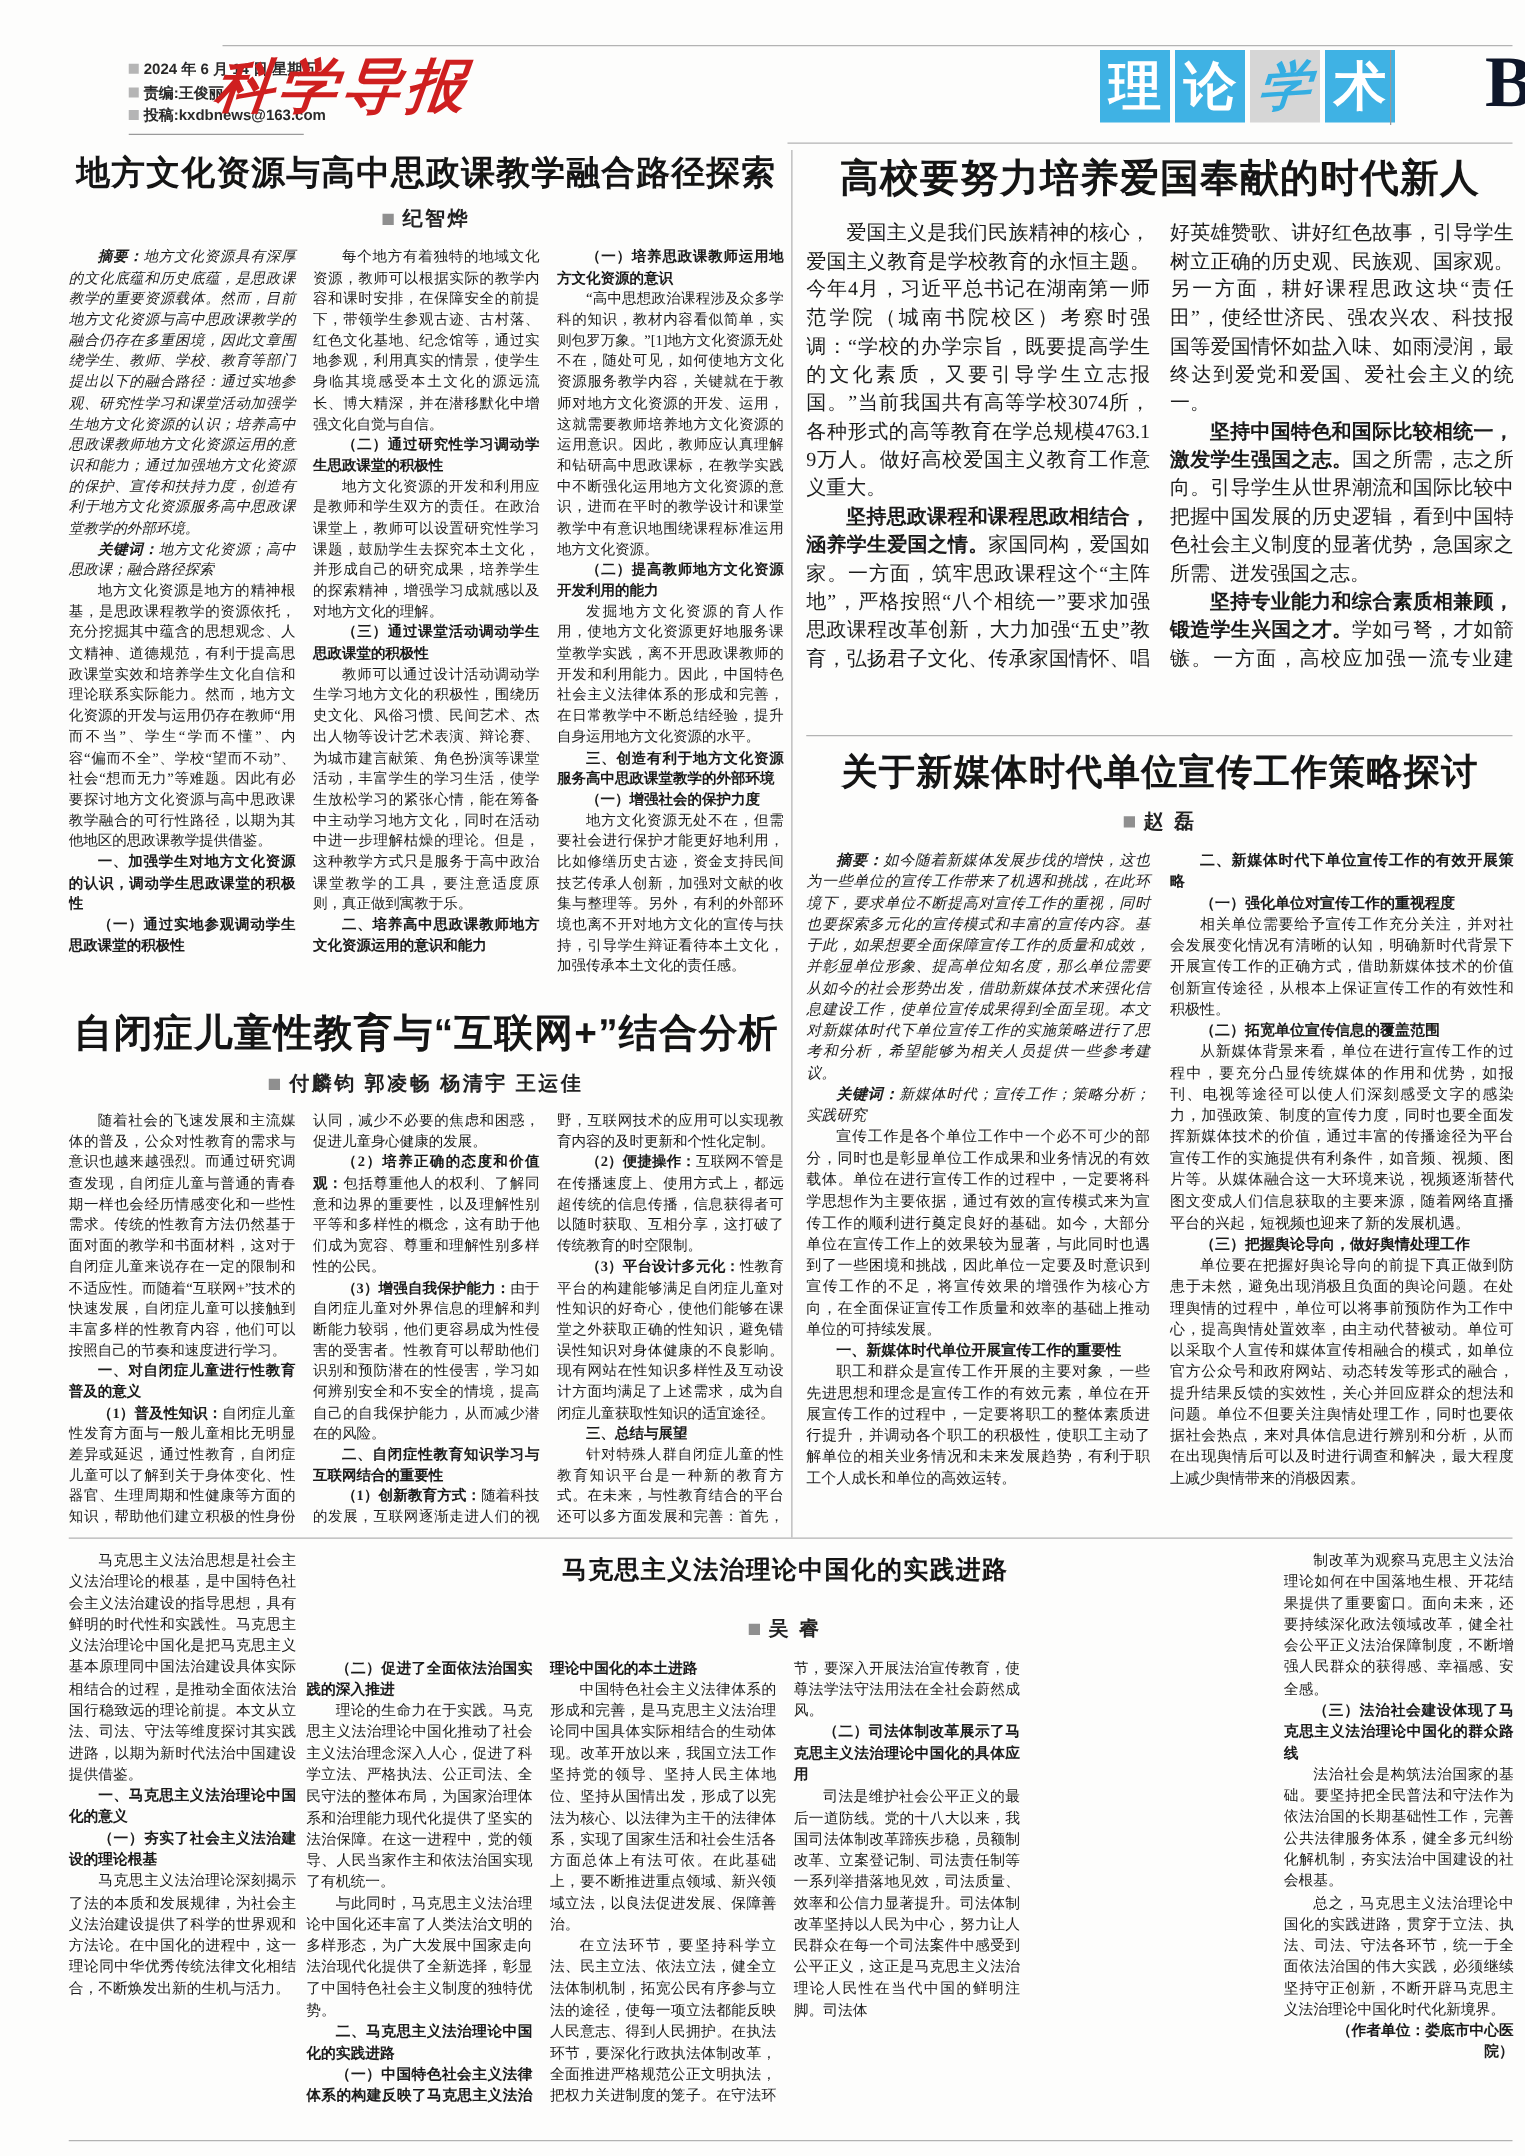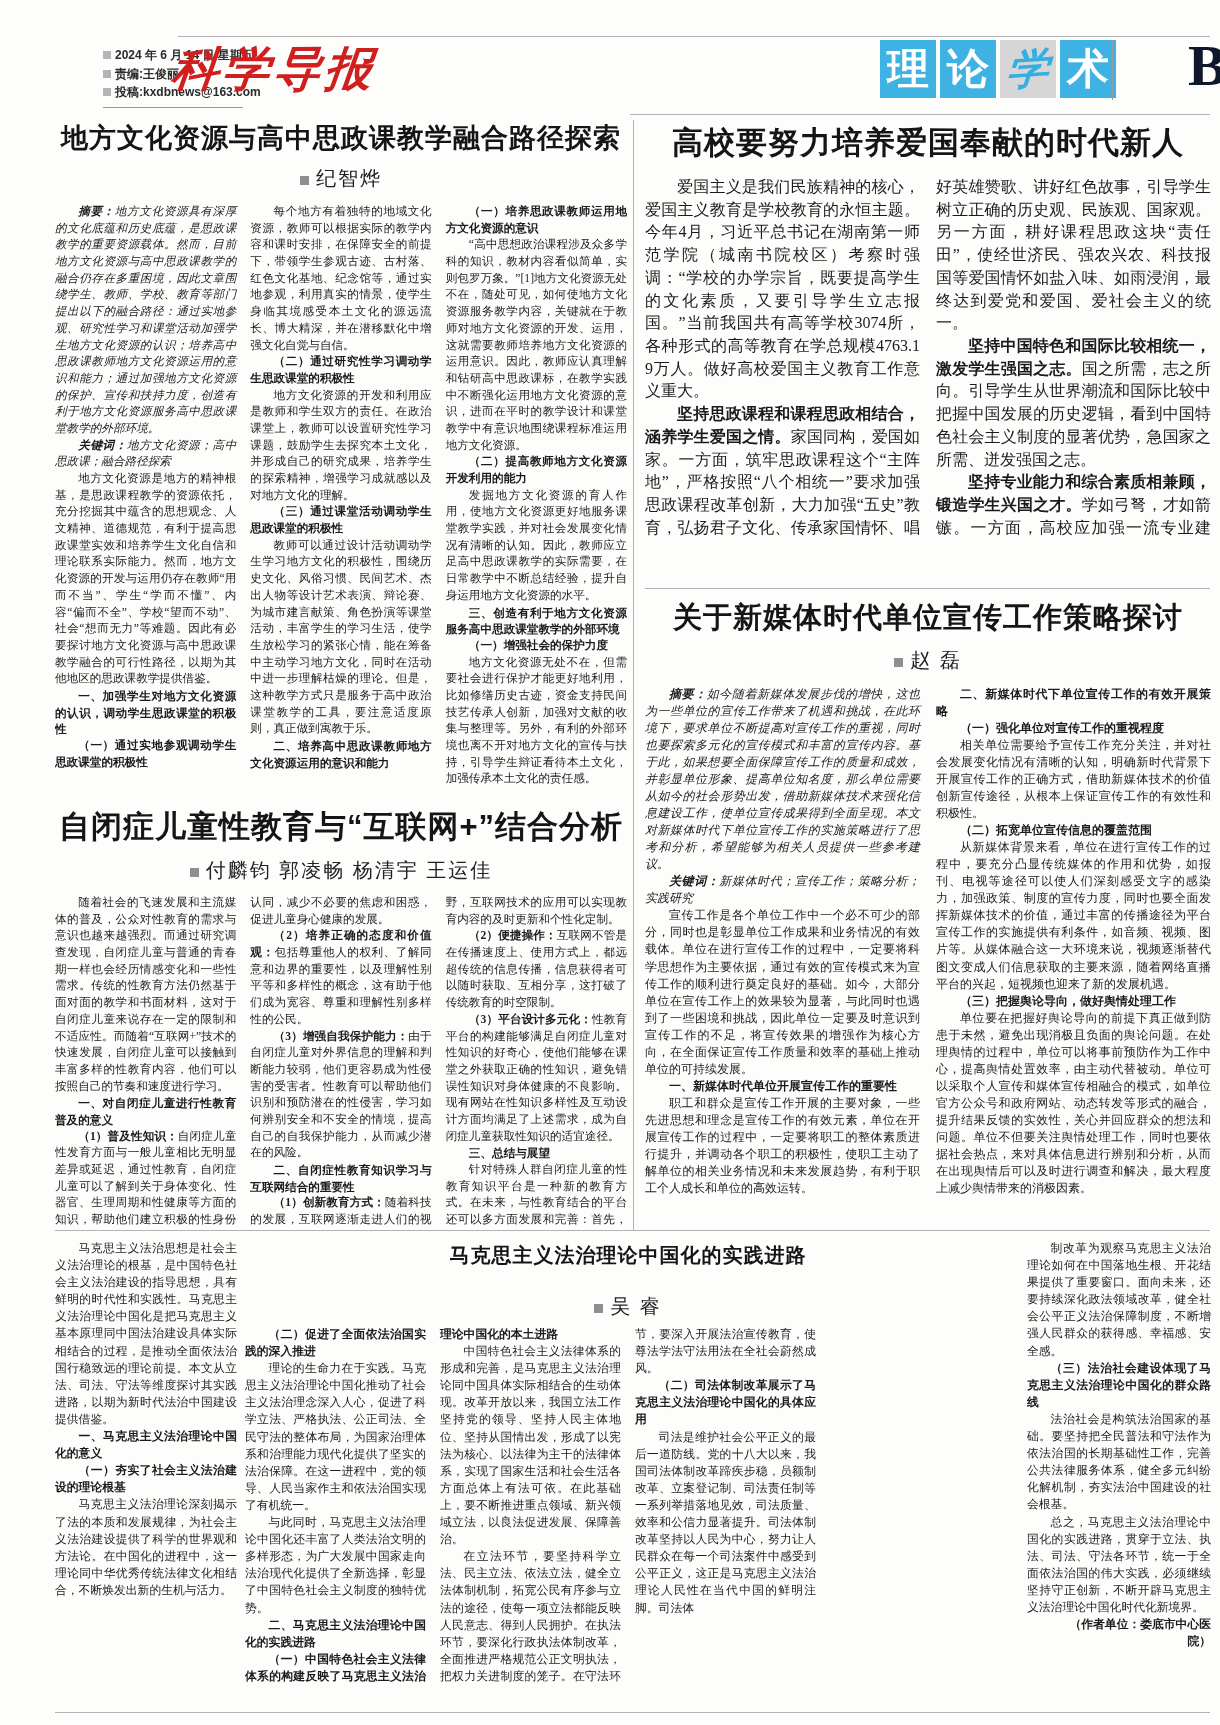--- a/index.html
+++ b/index.html
@@ -20,21 +20,21 @@
         font-size:42px;font-weight:900;color:#fff;background:#3fb2e4;}
   .tile.gray{background:#d6d6d6;}
   .tile.gray span{color:#35aee2;font-family:"Liberation Serif",serif;font-style:italic;
         transform:skewX(-8deg) rotate(-4deg);}
   #b-divider{left:1112px;top:40px;width:1px;height:60px;background:#999;}
   #page-label{left:1188px;top:32px;font-family:"Liberation Serif",serif;font-size:58px;
               font-weight:bold;color:#0f172a;letter-spacing:1px;}
   
   .article{position:absolute;}
   .a-title{text-align:center;font-weight:900;color:#151515;letter-spacing:1px;white-space:nowrap;}
-  .a-byline{text-align:center;font-size:20px;font-weight:normal;letter-spacing:2px;color:#222;
+  .a-byline{text-align:center;font-size:16px;font-weight:bold;letter-spacing:2px;color:#222;
             margin-top:9px;}
   .a-byline .sq{display:inline-block;width:9px;height:9px;background:#8f8f8f;margin-right:7px;}
   .a-body{column-fill:auto;overflow:hidden;text-align:justify;word-break:break-all;
           font-family:"Liberation Serif",serif;}
   .a-body p{margin:0;text-indent:2em;}
   .p-abstract,.p-kw{font-style:italic;}
   .p-head{font-style:normal;font-family:"Liberation Sans",sans-serif;font-weight:bold;}
   .p-subhead{font-weight:bold;}
   .p-unitr{font-weight:bold;font-family:"Liberation Sans",sans-serif;text-align:right;text-indent:0;}
   
@@ -108,21 +108,21 @@
       <p class="p-subhead">（一）通过实地参观调动学生思政课堂的积极性</p>
       <p class="p-normal">每个地方有着独特的地域文化资源，教师可以根据实际的教学内容和课时安排，在保障安全的前提下，带领学生参观古迹、古村落、红色文化基地、纪念馆等，通过实地参观，利用真实的情景，使学生身临其境感受本土文化的源远流长、博大精深，并在潜移默化中增强文化自觉与自信。</p>
       <p class="p-subhead">（二）通过研究性学习调动学生思政课堂的积极性</p>
       <p class="p-normal">地方文化资源的开发和利用应是教师和学生双方的责任。在政治课堂上，教师可以设置研究性学习课题，鼓励学生去探究本土文化，并形成自己的研究成果，培养学生的探索精神，增强学习成就感以及对地方文化的理解。</p>
       <p class="p-subhead">（三）通过课堂活动调动学生思政课堂的积极性</p>
       <p class="p-normal">教师可以通过设计活动调动学生学习地方文化的积极性，围绕历史文化、风俗习惯、民间艺术、杰出人物等设计艺术表演、辩论赛、为城市建言献策、角色扮演等课堂活动，丰富学生的学习生活，使学生放松学习的紧张心情，能在筹备中主动学习地方文化，同时在活动中进一步理解枯燥的理论。但是，这种教学方式只是服务于高中政治课堂教学的工具，要注意适度原则，真正做到寓教于乐。</p>
       <p class="p-head">二、培养高中思政课教师地方文化资源运用的意识和能力</p>
       <p class="p-subhead">（一）培养思政课教师运用地方文化资源的意识</p>
       <p class="p-normal">“高中思想政治课程涉及众多学科的知识，教材内容看似简单，实则包罗万象。”[1]地方文化资源无处不在，随处可见，如何使地方文化资源服务教学内容，关键就在于教师对地方文化资源的开发、运用，这就需要教师培养地方文化资源的运用意识。因此，教师应认真理解和钻研高中思政课标，在教学实践中不断强化运用地方文化资源的意识，进而在平时的教学设计和课堂教学中有意识地围绕课程标准运用地方文化资源。</p>
       <p class="p-subhead">（二）提高教师地方文化资源开发利用的能力</p>
-      <p class="p-normal">发掘地方文化资源的育人作用，使地方文化资源更好地服务课堂教学实践，并对社会发展变化情况有清晰的认知。因此，教师应立足高中思政课教学的实际需要，在日常教学中不断总结经验，提升自身运用地方文化资源的水平。</p>
+      <p class="p-normal">发掘地方文化资源的育人作用，使地方文化资源更好地服务课堂教学实践，离不开思政课教师的开发和利用能力。因此，中国特色社会主义法律体系的形成和完善，在日常教学中不断总结经验，提升自身运用地方文化资源的水平。</p>
       <p class="p-head">三、创造有利于地方文化资源服务高中思政课堂教学的外部环境</p>
       <p class="p-subhead">（一）增强社会的保护力度</p>
       <p class="p-normal">地方文化资源无处不在，但需要社会进行保护才能更好地利用，比如修缮历史古迹，资金支持民间技艺传承人创新，加强对文献的收集与整理等。另外，有利的外部环境也离不开对地方文化的宣传与扶持，引导学生辩证看待本土文化，加强传承本土文化的责任感。</p>
     </div>
 </div>
 
 <div class="article" id="a2">
   <div class="a-title">高校要努力培养爱国奉献的时代新人</div>
   <div class="a-body">
       <p class="p-normal">爱国主义是我们民族精神的核心，爱国主义教育是学校教育的永恒主题。今年4月，习近平总书记在湖南第一师范学院（城南书院校区）考察时强调：“学校的办学宗旨，既要提高学生的文化素质，又要引导学生立志报国。”当前我国共有高等学校3074所，各种形式的高等教育在学总规模4763.19万人。做好高校爱国主义教育工作意义重大。</p>

